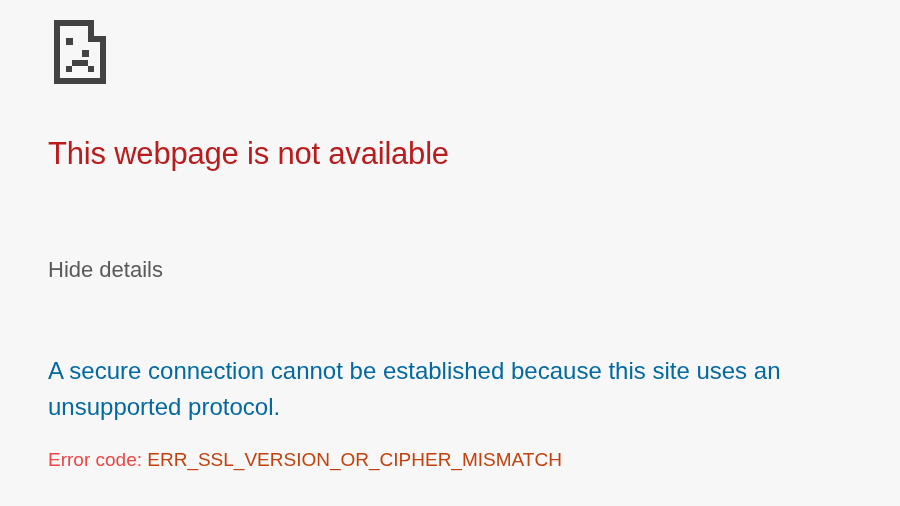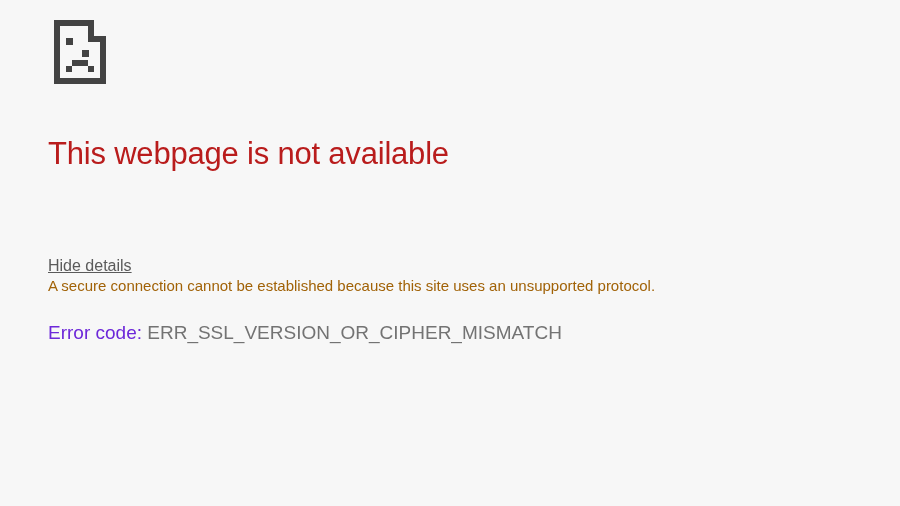--- a/index.html
+++ b/index.html
@@ -20,43 +20,43 @@
       margin-bottom: 48px;
     }
     .heading {
       font-size: 31px;
       font-weight: 400;
       color: #b91c1c;
       margin-bottom: 85px;
       letter-spacing: -0.2px;
     }
     .hide-details {
-      font-size: 16px;
+      font-size: 22px;
       color: #5a5a5a;
-      text-decoration: underline;
       cursor: pointer;
+      margin-bottom: 70px;
       display: inline-block;
     }
     .description {
-      font-size: 15px;
-      color: #a16207;
+      font-size: 24px;
+      color: #0369a1;
       line-height: 1.5;
       margin-bottom: 24px;
       max-width: 760px;
     }
     .error-code {
       font-size: 19px;
       color: #a0a0a0;
     }
     .error-code-label {
-      color: #6d28d9;
+      color: #ef4444;
       margin-top: 15px;
     }
     .error-code-value {
-      color: #737373;
+      color: #c2410c;
     }
   </style>
 </head>
 <body>
 
 
 
 <div class="error-icon">
   <svg width="64" height="64" viewBox="0 0 64 64">
     <g fill="#434343">

